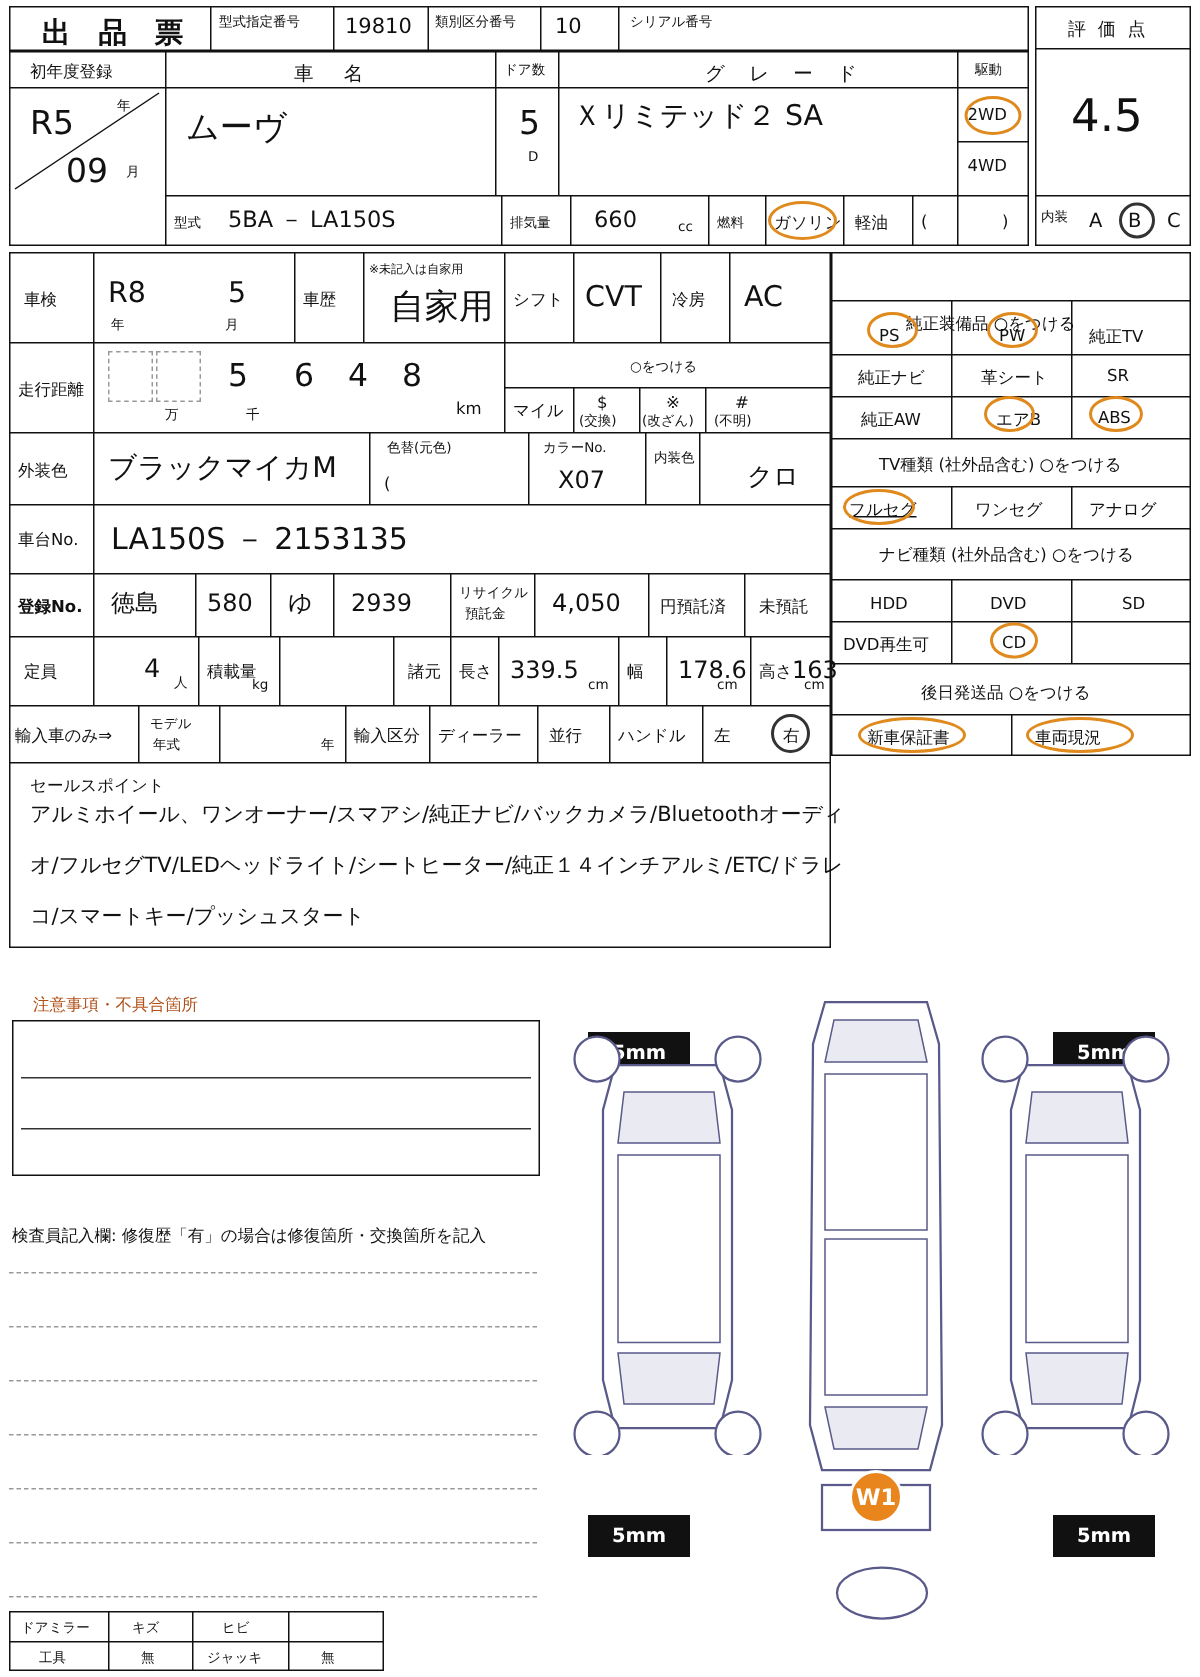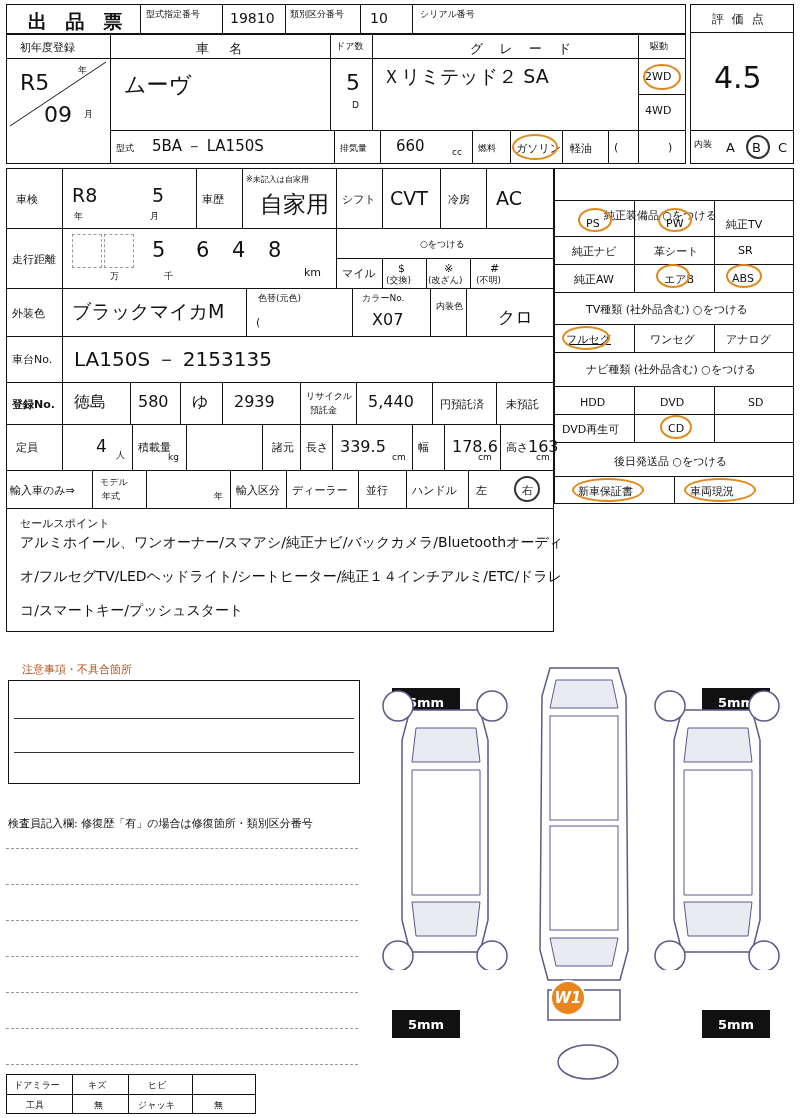--- a/index.html
+++ b/index.html
@@ -222,21 +222,21 @@
   <div class="vline" style="left:432px;top:382px;height:42px;"></div>
   <div class="vline" style="left:496px;top:382px;height:42px;"></div>
 
   <div class="lbl sm" style="left:12px;top:397px;font-weight:bold;">登録No.</div>
   <div class="val" style="left:74px;top:392px;font-size:16px;">徳島</div>
   <div class="val" style="left:138px;top:392px;font-size:16px;">580</div>
   <div class="val" style="left:192px;top:392px;font-size:16px;">ゆ</div>
   <div class="val" style="left:234px;top:392px;font-size:16px;">2939</div>
   <div class="lbl xs" style="left:306px;top:390px;line-height:12px;">リサイクル</div>
   <div class="lbl xs" style="left:310px;top:404px;line-height:12px;">預託金</div>
-  <div class="val" style="left:368px;top:392px;font-size:16px;">5,440</div>
+  <div class="val" style="left:368px;top:392px;font-size:16px;">4,050</div>
   <div class="lbl sm" style="left:440px;top:397px;">円預託済</div>
   <div class="lbl sm" style="left:506px;top:397px;">未預託</div>
 
   <div class="hline" style="left:6px;top:470px;width:548px;"></div>
   <div class="vline" style="left:62px;top:424px;height:46px;"></div>
   <div class="vline" style="left:132px;top:424px;height:46px;"></div>
   <div class="vline" style="left:186px;top:424px;height:46px;"></div>
   <div class="vline" style="left:262px;top:424px;height:46px;"></div>
   <div class="vline" style="left:300px;top:424px;height:46px;"></div>
   <div class="vline" style="left:332px;top:424px;height:46px;"></div>
@@ -340,21 +340,21 @@
   <div class="lbl sm" style="left:578px;top:484px;">新車保証書</div>
   <div class="orangecircle" style="left:572px;top:478px;width:72px;height:24px;"></div>
   <div class="lbl sm" style="left:690px;top:484px;">車両現況</div>
   <div class="orangecircle" style="left:684px;top:478px;width:72px;height:24px;"></div>
 
   <div class="lbl sm" style="left:22px;top:662px;color:#b05018;">注意事項・不具合箇所</div>
   <div class="bx" style="left:8px;top:680px;width:352px;height:104px;border-color:#111;"></div>
   <div class="hline" style="left:14px;top:718px;width:340px;background:#333;"></div>
   <div class="hline" style="left:14px;top:752px;width:340px;background:#333;"></div>
 
-  <div class="lbl sm" style="left:8px;top:816px;">検査員記入欄: 修復歴「有」の場合は修復箇所・類別区分番号</div>
+  <div class="lbl sm" style="left:8px;top:816px;">検査員記入欄: 修復歴「有」の場合は修復箇所・交換箇所を記入</div>
 
   <div class="dashed-h" style="left:6px;top:848px;width:352px;"></div>
   <div class="dashed-h" style="left:6px;top:884px;width:352px;"></div>
   <div class="dashed-h" style="left:6px;top:920px;width:352px;"></div>
   <div class="dashed-h" style="left:6px;top:956px;width:352px;"></div>
   <div class="dashed-h" style="left:6px;top:992px;width:352px;"></div>
   <div class="dashed-h" style="left:6px;top:1028px;width:352px;"></div>
   <div class="dashed-h" style="left:6px;top:1064px;width:352px;"></div>
 
   <div class="diagram" style="left:370px;top:650px;width:424px;height:430px;">
@@ -392,21 +392,21 @@
       <circle cx="18" cy="36" r="15" fill="#fff" stroke="#5a5a8a" stroke-width="1.5"></circle>
       <circle cx="112" cy="36" r="15" fill="#fff" stroke="#5a5a8a" stroke-width="1.5"></circle>
       <circle cx="18" cy="286" r="15" fill="#fff" stroke="#5a5a8a" stroke-width="1.5"></circle>
       <circle cx="112" cy="286" r="15" fill="#fff" stroke="#5a5a8a" stroke-width="1.5"></circle>
     </svg>
 
     <svg style="position:absolute;left:185px;top:392px;width:66px;height:40px;">
       <ellipse cx="33" cy="20" rx="30" ry="17" fill="#fff" stroke="#5a5a8a" stroke-width="1.5"></ellipse>
     </svg>
 
-    <div class="w1badge" style="left:180px;top:330px;font-style:italic;">W1</div>
+    <div class="w1badge" style="left:196px;top:330px;">W1</div>
   </div>
 
   <div class="bx" style="left:6px;top:1074px;width:250px;height:40px;"></div>
   <div class="hline" style="left:6px;top:1094px;width:250px;"></div>
   <div class="vline" style="left:72px;top:1074px;height:40px;"></div>
   <div class="vline" style="left:128px;top:1074px;height:40px;"></div>
   <div class="vline" style="left:192px;top:1074px;height:40px;"></div>
 
   <div class="lbl xs" style="left:14px;top:1079px;">ドアミラー</div>
   <div class="lbl xs" style="left:88px;top:1079px;">キズ</div>

